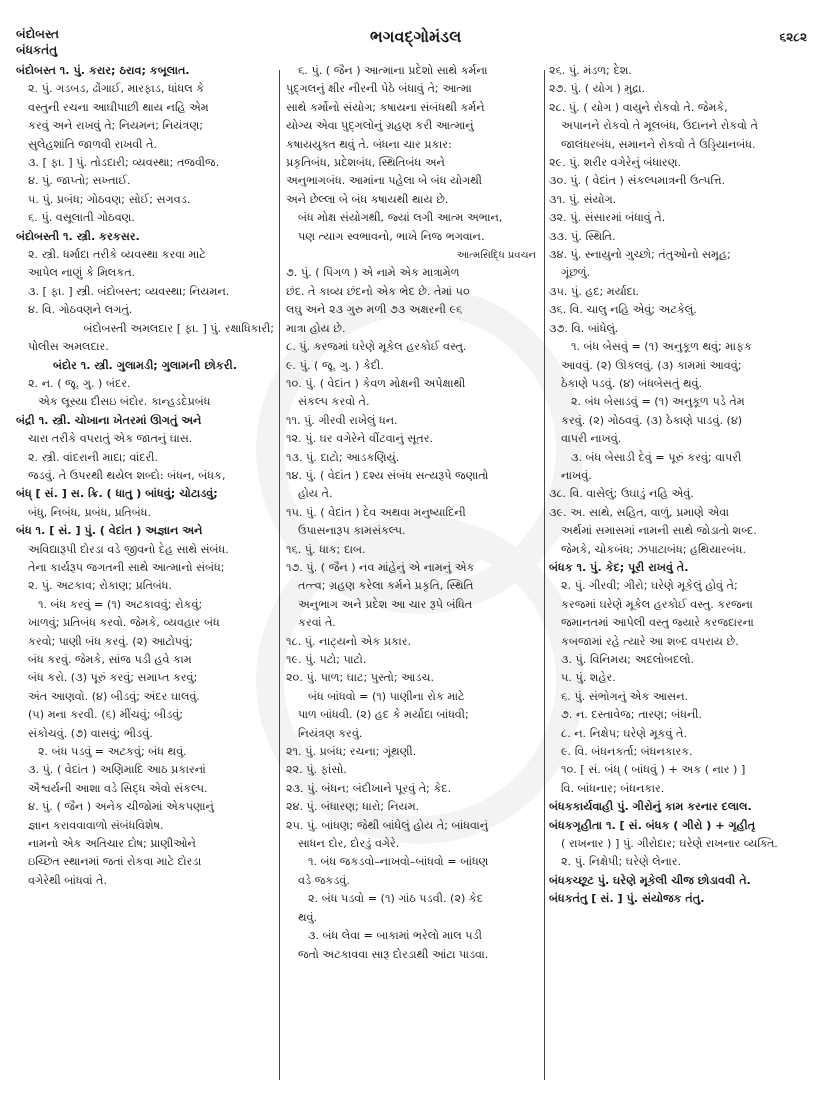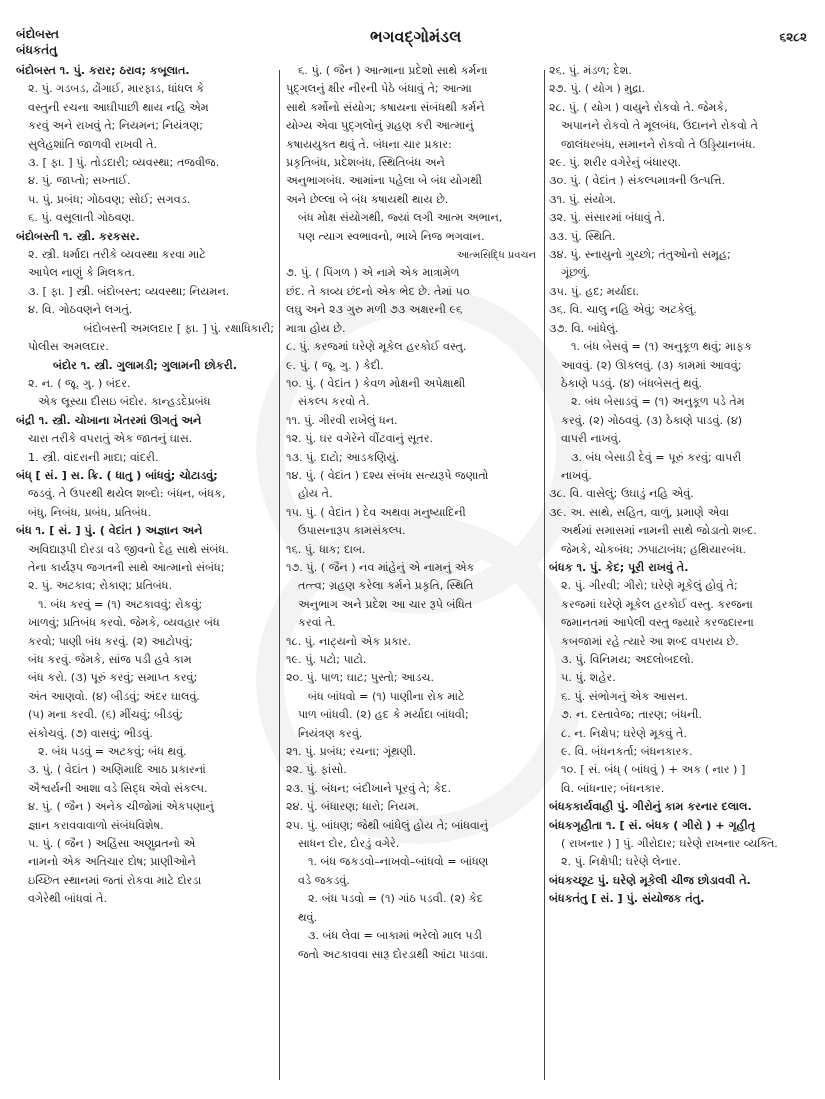--- a/index.html
+++ b/index.html
@@ -76,42 +76,41 @@
     <div class="line ind1">આપેલ નાણું કે મિલકત.</div>
     <div class="line ind1">૩. [ ફા. ] સ્ત્રી. બંદોબસ્ત; વ્યવસ્થા; નિયમન.</div>
     <div class="line ind1">૪. વિ. ગોઠવણને લગતું.</div>
     <div class="line  hw-line" style="font-weight: normal; text-align: right;">બંદોબસ્તી અમલદાર [ ફા. ] પું. રક્ષાધિકારી;</div>
     <div class="line ind1">પોલીસ અમલદાર.</div>
     <div class="line  hw-line" style="font-weight: bold; text-align: center;">બંદોર ૧. સ્ત્રી. ગુલામડી; ગુલામની છોકરી.</div>
     <div class="line ind1">૨. ન. ( જૂ. ગુ. ) બંદર.</div>
     <div class="line ind2">એક લૂસ્યા દીસઇ બંદોર.      કાન્હડદેપ્રબંધ</div>
     <div class="line  hw-line" style="font-weight: bold;">બંદ્રી ૧. સ્ત્રી. ચોખાના ખેતરમાં ઊગતું અને</div>
     <div class="line ind1">ચારા તરીકે વપરાતું એક જાતનું ઘાસ.</div>
-    <div class="line ind1">1. સ્ત્રી. વાંદરાની માદા; વાંદરી.</div>
+    <div class="line ind1">૨. સ્ત્રી. વાંદરાની માદા; વાંદરી.</div>
+    <div class="line ind1">જડવું. તે ઉપરથી થયેલ શબ્દો: બંધન, બંધક,</div>
     <div class="line  hw-line" style="font-weight: bold;">બંધ્ [ સં. ] સ. ક્રિ. ( ધાતુ ) બાંધવું; ચોટાડવું;</div>
-    <div class="line ind1">જડવું. તે ઉપરથી થયેલ શબ્દો: બંધન, બંધક,</div>
     <div class="line ind1">બંધુ, નિબંધ, પ્રબંધ, પ્રતિબંધ.</div>
     <div class="line  hw-line" style="font-weight: bold;">બંધ ૧. [ સં. ] પું. ( વેદાંત ) અજ્ઞાન અને</div>
     <div class="line ind1">અવિદ્યારૂપી દોરડા વડે જીવનો દેહ સાથે સંબંધ.</div>
     <div class="line ind1">તેના કાર્યરૂપ જગતની સાથે આત્માનો સંબંધ;</div>
     <div class="line ind1">૨. પું. અટકાવ; રોકાણ; પ્રતિબંધ.</div>
     <div class="line ind2">૧. બંધ કરવું = (૧) અટકાવવું; રોકવું;</div>
     <div class="line ind1">ખાળવું; પ્રતિબંધ કરવો. જેમકે, વ્યવહાર બંધ</div>
     <div class="line ind1">કરવો; પાણી બંધ કરવું. (૨) આટોપવું;</div>
     <div class="line ind1">બંધ કરવું. જેમકે, સાંજ પડી હવે કામ</div>
     <div class="line ind1">બંધ કરો. (૩) પૂરું કરવું; સમાપ્ત કરવું;</div>
     <div class="line ind1">અંત આણવો. (૪) બીડવું; અંદર ઘાલવું.</div>
     <div class="line ind1">(૫) મના કરવી. (૬) મીંચવું; બીડવું;</div>
     <div class="line ind1">સંકોચવું. (૭) વાસવું; ભીડવું.</div>
     <div class="line ind2">૨. બંધ પડવું = અટકવું; બંધ થવું.</div>
     <div class="line ind1">૩. પું. ( વેદાંત ) અણિમાદિ આઠ પ્રકારનાં</div>
     <div class="line ind1">ઐશ્વર્યની આશા વડે સિદ્ધ એવો સંકલ્પ.</div>
     <div class="line ind1">૪. પું. ( જૈન ) અનેક ચીજોમાં એકપણાનું</div>
     <div class="line ind1">જ્ઞાન કરાવવાવાળો સંબંધવિશેષ.</div>
-    <div class="line ind1">૫. પું. ( જૈન ) અહિંસા અણુવ્રતનો એ</div>
     <div class="line ind1">નામનો એક અતિચાર દોષ; પ્રાણીઓને</div>
     <div class="line ind1">ઇચ્છિત સ્થાનમાં જતાં રોકવા માટે દોરડા</div>
     <div class="line ind1">વગેરેથી બાંધવાં તે.</div>
   </div>
 <div class="col col2">
     <div class="line ind1">૬. પું. ( જૈન ) આત્માના પ્રદેશો સાથે કર્મના</div>
     <div class="line ">પુદ્ગલનું ક્ષીર નીરની પેઠે બંધાવું તે; આત્મા</div>
     <div class="line ">સાથે કર્મોનો સંયોગ; કષાયના સંબંધથી કર્મને</div>
     <div class="line ">યોગ્ય એવા પુદ્ગલોનું ગ્રહણ કરી આત્માનું</div>
     <div class="line ">કષાયયુક્ત થવું તે. બંધના ચાર પ્રકાર:</div>

